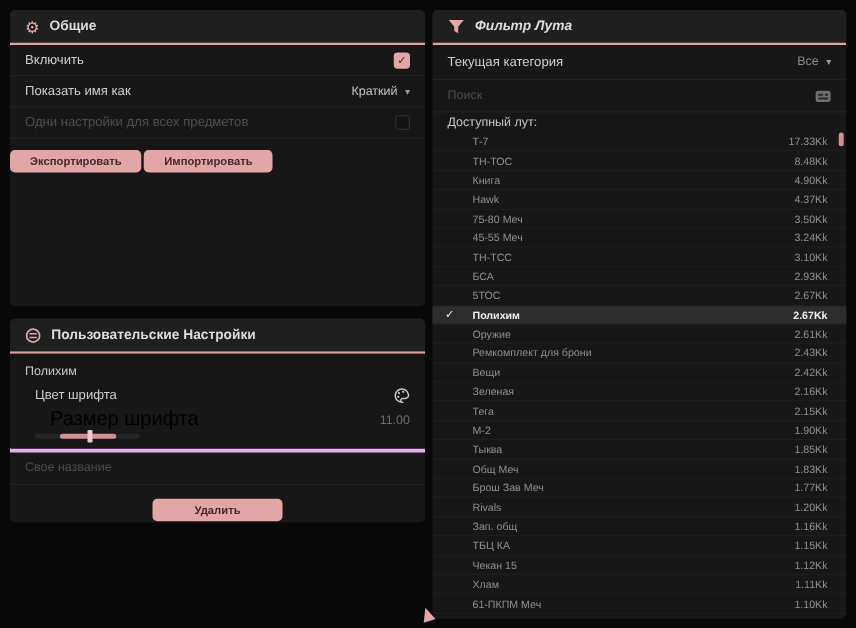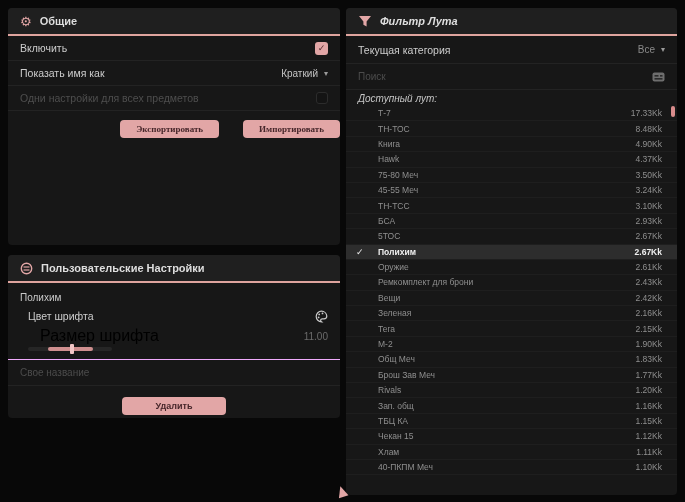--- a/index.html
+++ b/index.html
@@ -25,48 +25,48 @@
   #card-general .row { height:25px; }
   .checkbox-on { width:13px; height:13px; background:#e2a6a6; border-radius:3px;
     display:flex; align-items:center; justify-content:center;
     color:#53282c; font-size:9px; font-weight:bold; }
   .checkbox-off { width:12px; height:12px; background:#141414;
     border:1px solid #2c2c2c; border-radius:3px; }
   .select { display:flex; align-items:center; gap:6px; color:#c4c4c4; font-size:10px; cursor:pointer; }
   .select .chev { color:#9a9a9a; font-size:8px; }
   .select.dimsel { color:#8a8a8a; }
 
-  .btn-row { display:flex; justify-content:flex-end; gap:24px; padding-top:9px;font-family:Liberation Serif, serif; }
+  .btn-row { display:flex; justify-content:flex-start; gap:2px; padding-top:9px; }
   .btn { background:#e2a6a6; color:#47272b; font-size:9px; font-weight:bold;
     border:none; border-radius:4px; padding:4px 16px; cursor:pointer;
     font-family:inherit; }
   .btn.wide { padding:4px 34px; }
 
   
   .section-label { color:#c9c9c9; font-size:10px; padding:9px 12px 3px; }
   .sub { padding-left:20px; }
   #color-row { height:20px; border-bottom:none; }
-  #size-block { padding:2px 12px 4px; border-bottom:1px solid #f0abfc; }
+  #size-block { padding:2px 12px 4px; border-bottom:3px solid #f0abfc; }
   #size-line { display:flex; justify-content:space-between; align-items:center; height:16px; }
   #size-line .val { color:#6b6b6b; font-size:10px; }
   .slider-track { position:relative; width:84px; height:4px; background:#262626;
     border-radius:2px; margin:3px 0 4px 8px; }
   .slider-fill { width:45px; height:100%; background:#cf8f8f; border-radius:2px; }
   .slider-handle { position:absolute; left:42px; top:-3px; width:4px; height:10px;
     background:#f2c6c6; border-radius:1px; cursor:pointer; }
   .text-input { width:100%; background:transparent; border:none; outline:none;
     color:#cfcfcf; font-size:10px; font-family:inherit; }
   .text-input::placeholder { color:#4c4c4c; }
   #name-row { height:26px; }
   #delete-area { display:flex; justify-content:center; padding-top:11px; }
 
   
   #cat-row { height:28px;text-align:center; }
   #search-row { height:26px; }
-  #loot-label-row { height:16px; display:flex; align-items:center; padding:0 12px;font-style:italic; }
+  #loot-label-row { height:16px; display:flex; align-items:center; padding:0 12px; }
   #loot-label-row .lbl { color:#c6c6c6; font-size:10px; }
   #loot-list { position:relative; }
   .loot-row { position:relative; height:15.4px; display:flex; align-items:center;
     padding:0 15px 0 32px; border-bottom:1px solid #1e1e1e; font-size:8.5px;
     color:#8f8f8f; cursor:pointer; }
   .loot-row .nm { flex:1; overflow:hidden; white-space:nowrap; }
   .loot-row .vl { margin-left:8px; }
   .loot-row.selected { background:#2d2d2d; color:#f0f0f0; font-weight:bold; }
   .loot-row .check { position:absolute; left:10px; font-size:9px; color:#ececec; }
   #scroll-thumb { position:absolute; right:2px; top:98px; width:4px; height:11px;
@@ -254,20 +254,25 @@
         <span class="nm">Тега</span>
         <span class="vl">2.15Kk</span>
       </div>
       <div class="loot-row">
         <span class="check"></span>
         <span class="nm">М-2</span>
         <span class="vl">1.90Kk</span>
       </div>
       <div class="loot-row">
         <span class="check"></span>
+        <span class="nm">Тыква</span>
+        <span class="vl">1.85Kk</span>
+      </div>
+      <div class="loot-row">
+        <span class="check"></span>
         <span class="nm">Общ Меч</span>
         <span class="vl">1.83Kk</span>
       </div>
       <div class="loot-row">
         <span class="check"></span>
         <span class="nm">Брош Зав Меч</span>
         <span class="vl">1.77Kk</span>
       </div>
       <div class="loot-row">
         <span class="check"></span>
@@ -289,20 +294,20 @@
         <span class="nm">Чекан 15</span>
         <span class="vl">1.12Kk</span>
       </div>
       <div class="loot-row">
         <span class="check"></span>
         <span class="nm">Хлам</span>
         <span class="vl">1.11Kk</span>
       </div>
       <div class="loot-row">
         <span class="check"></span>
-        <span class="nm">40-ПКПМ Меч</span>
+        <span class="nm">61-ПКПМ Меч</span>
         <span class="vl">1.10Kk</span>
       </div>
     </div>
   <div id="scroll-thumb"></div>
 </div>
 
 <div id="cursor"></div>
 
 </body></html>

